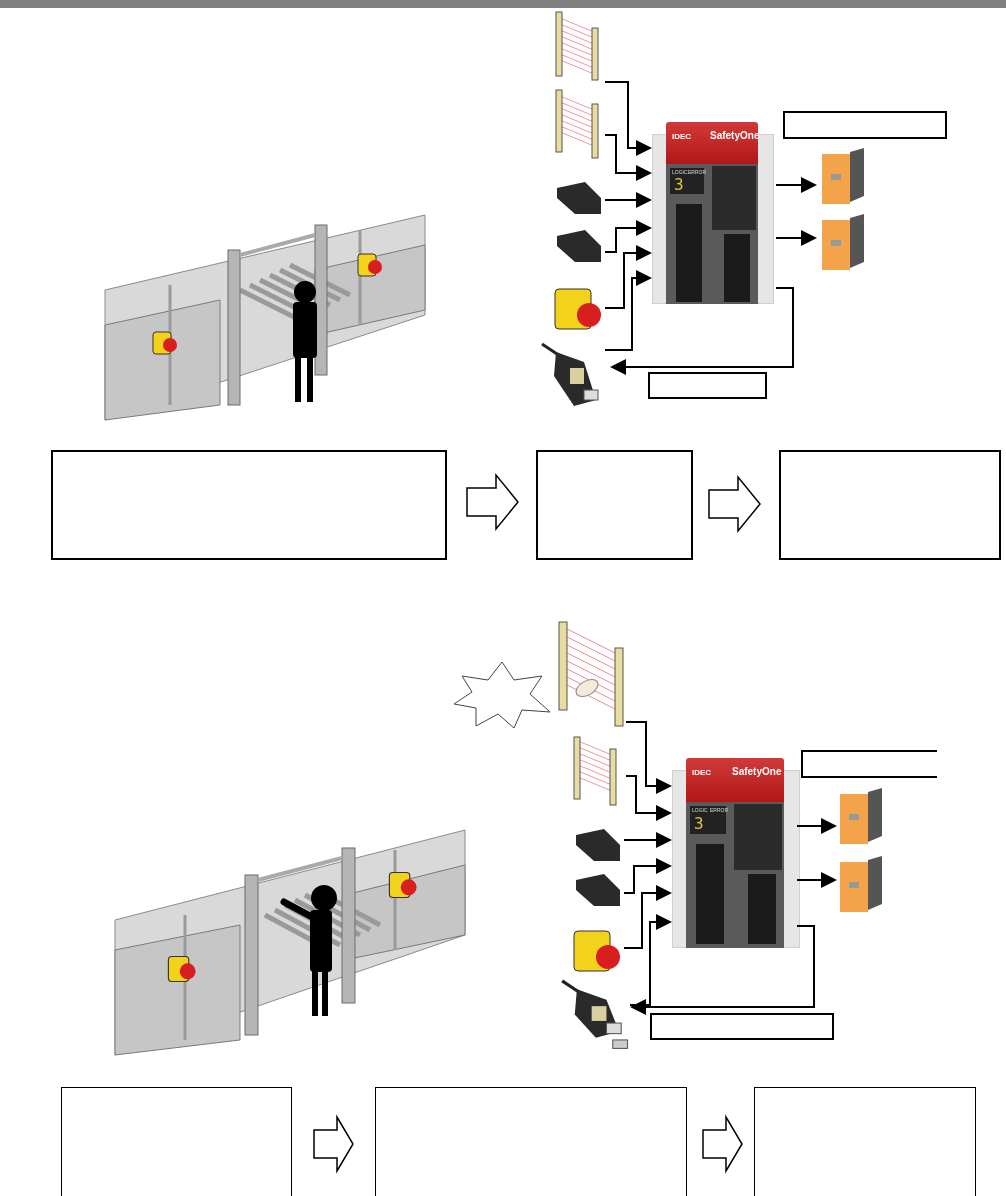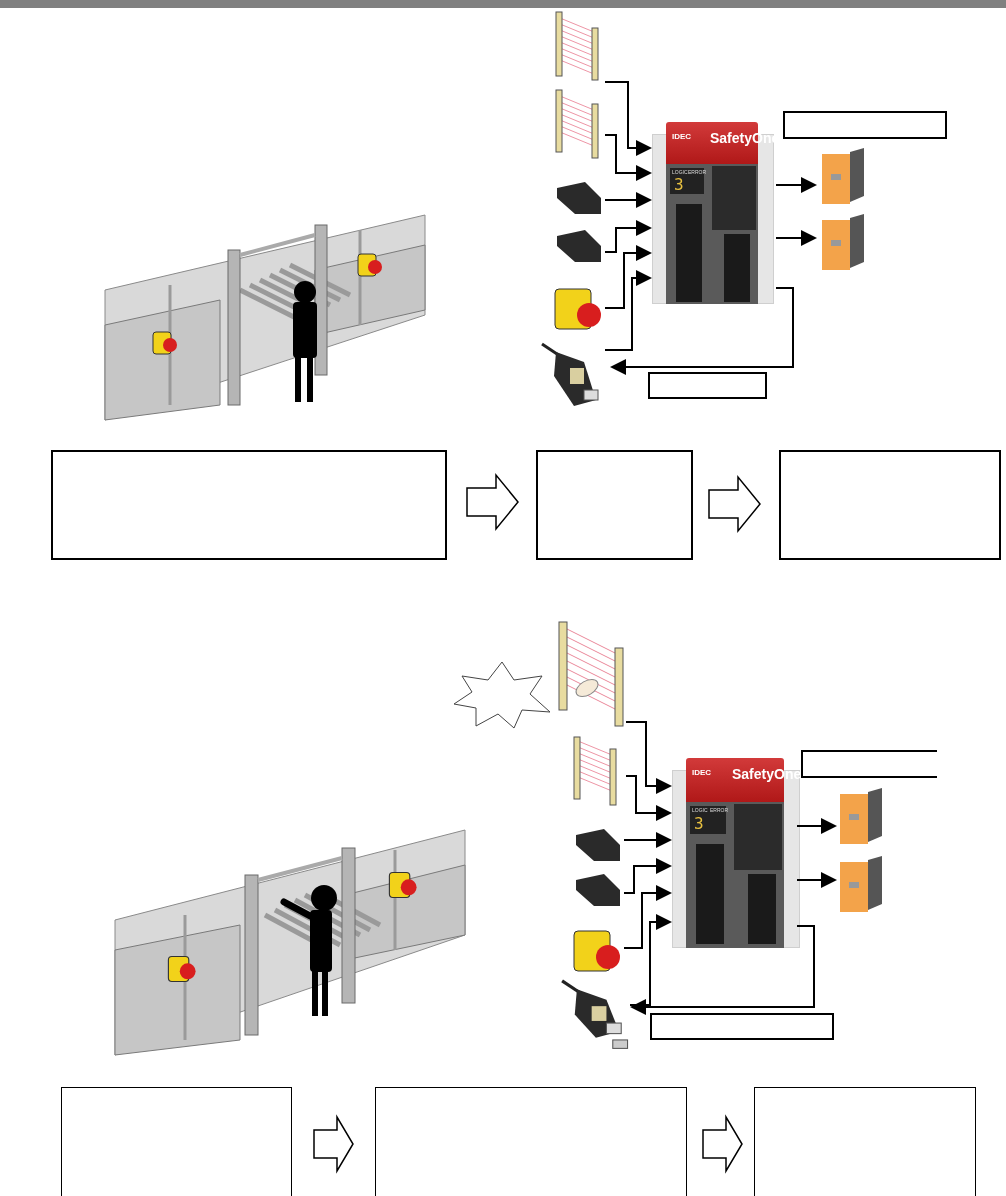--- a/index.html
+++ b/index.html
@@ -6,21 +6,21 @@
   body{width:1006px;height:1196px;position:relative;overflow:hidden;font-family:"Liberation Sans",sans-serif;}
   .topbar{position:absolute;left:0;top:0;width:1006px;height:8px;background:#808080;}
   .abs{position:absolute;}
   .box{position:absolute;border:2px solid #000;background:#fff;box-sizing:border-box;}
   .box.thin{border-width:1.5px;}
   .box.open-right{border-right:none;}
   svg{position:absolute;overflow:visible;}
   .ctrl{position:absolute;}
   .ctrl .rail{position:absolute;background:#e6e6e6;border:1px solid #cfcfcf;}
   .ctrl .red{position:absolute;background:linear-gradient(#d23a3a,#b01818);border-radius:3px 3px 0 0;}
-  .ctrl .brand{position:absolute;color:#fff;font-weight:bold;font-size:14px;}
+  .ctrl .brand{position:absolute;color:#fff;font-weight:bold;font-size:10px;}
   .ctrl .body{position:absolute;background:#5a5a5a;}
   .ctrl .disp{position:absolute;background:#222;}
   .ctrl .lbl{position:absolute;color:#ddd;font-size:5px;}
   .ctrl .digit{position:absolute;color:#e8c040;font-family:"DejaVu Sans Mono",monospace;font-size:16px;}
   .ctrl .term{position:absolute;background:#1a1a1a;}
   .ctrl .panel{position:absolute;background:#2b2b2b;}
 </style>
 </head>
 <body>
 

